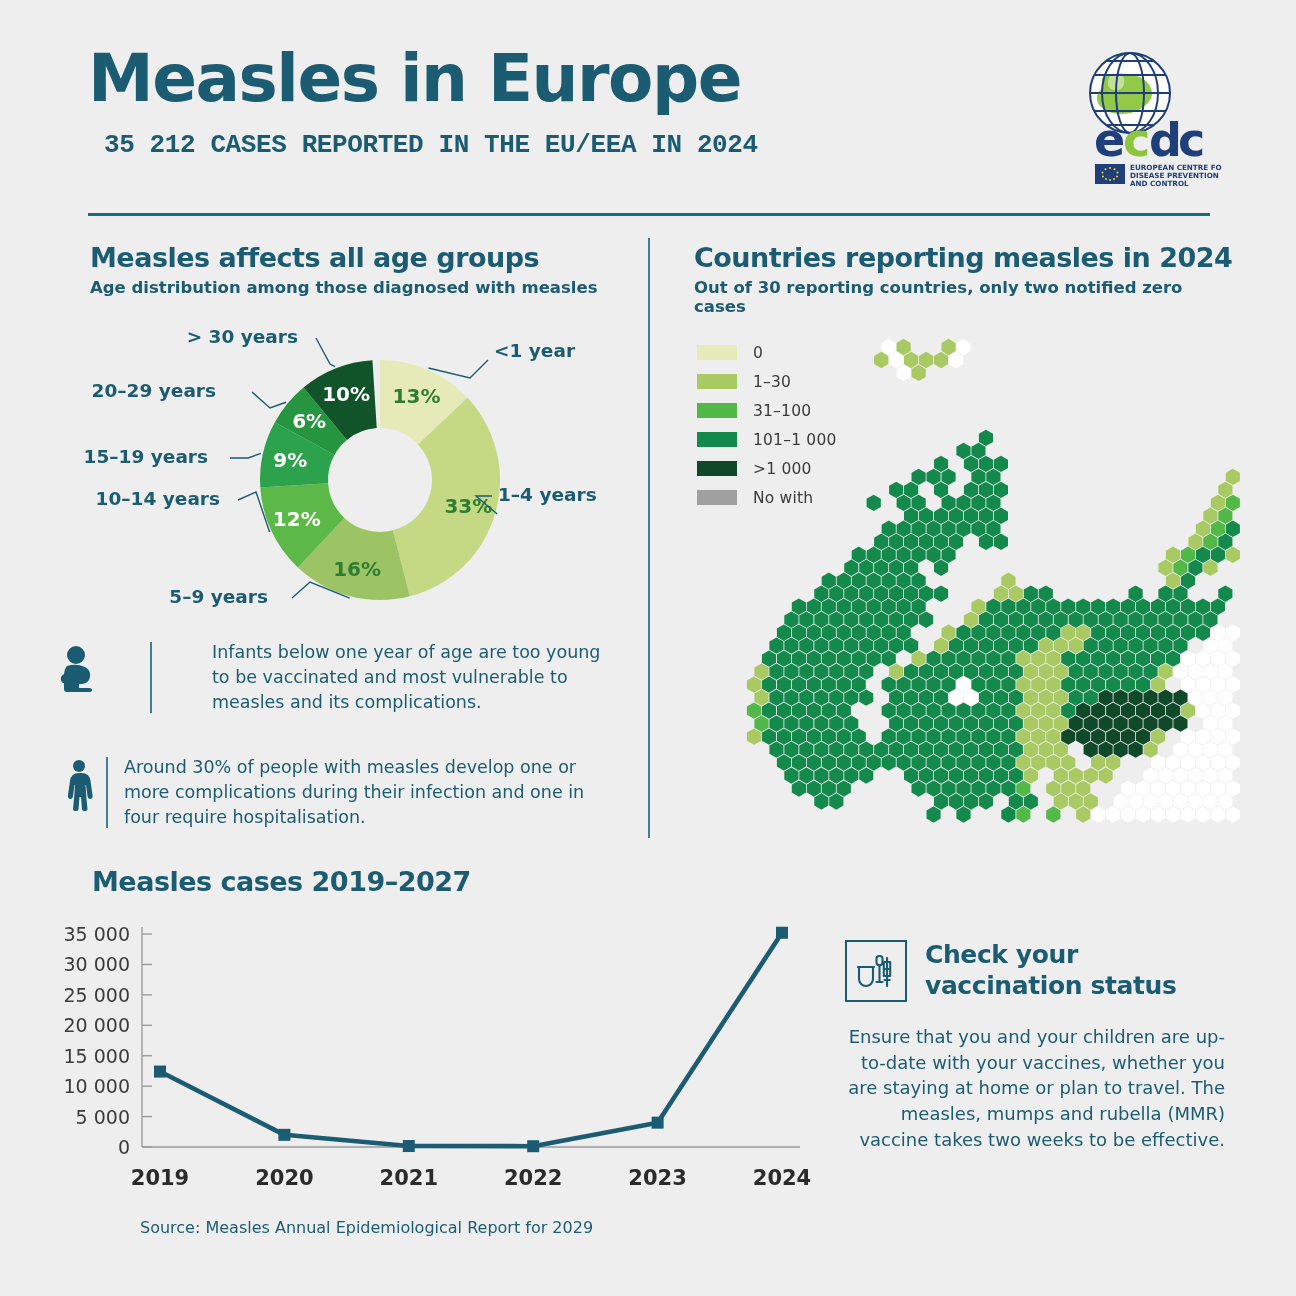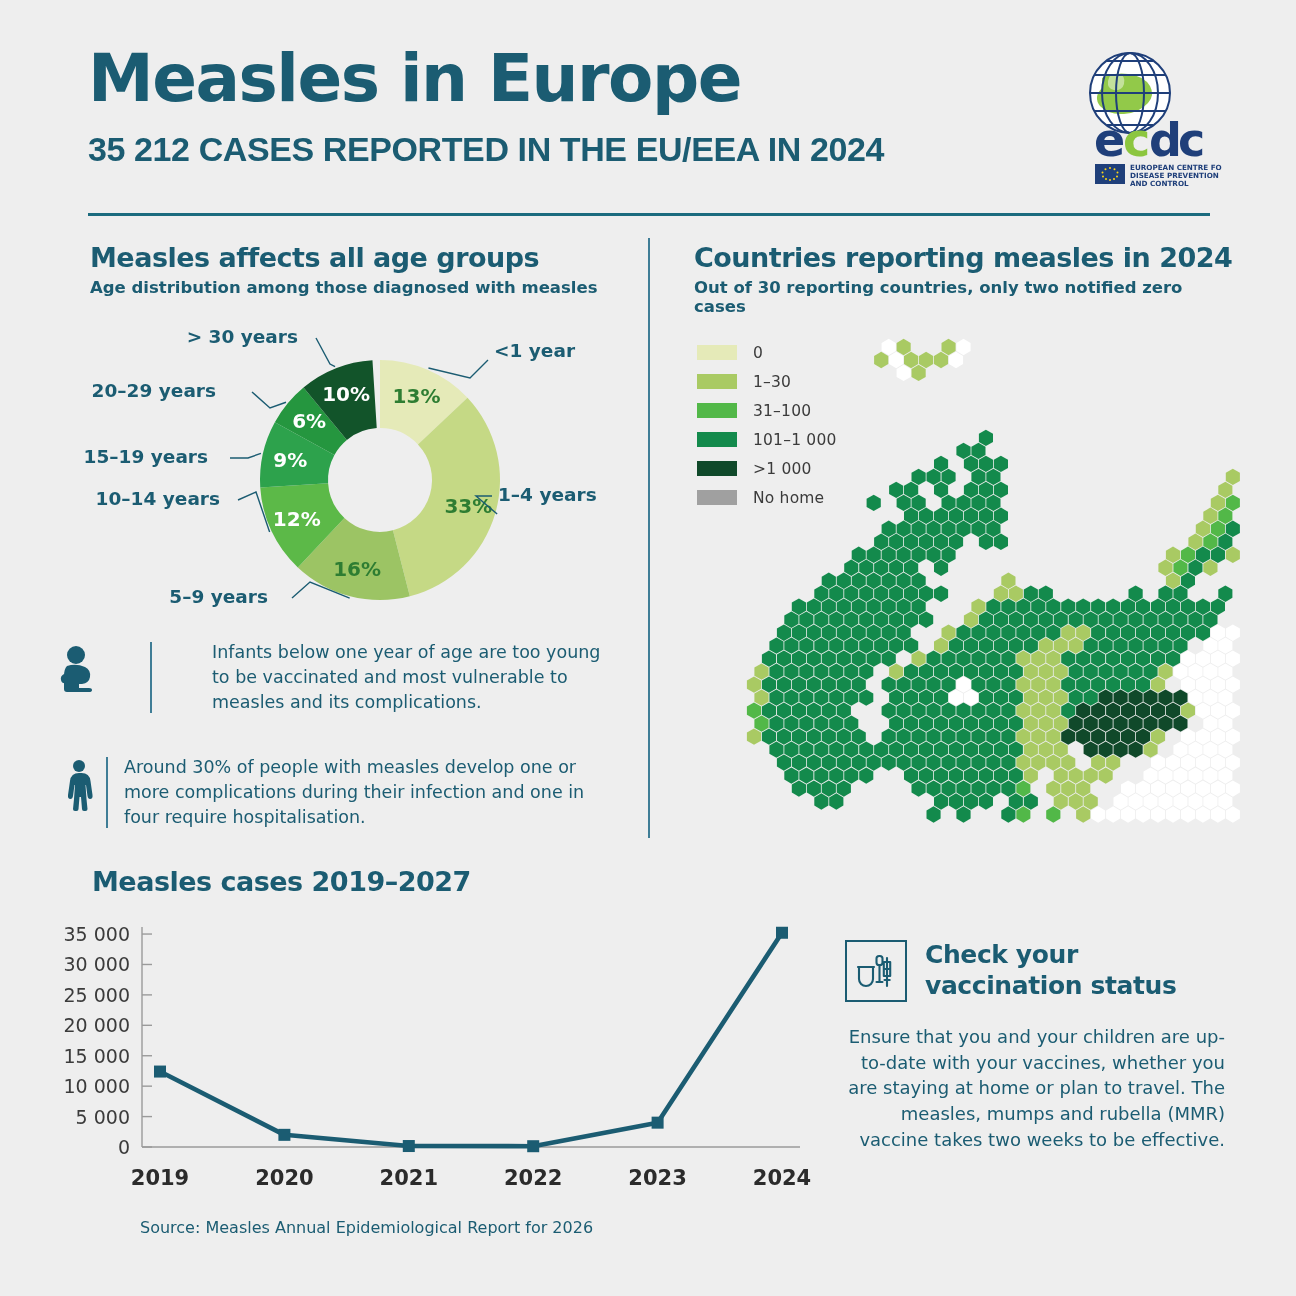--- a/index.html
+++ b/index.html
@@ -18,25 +18,26 @@
   #main-title {
     font-family:"DejaVu Sans", sans-serif;
     font-weight:bold;
     font-size:66px;
     line-height:1;
     letter-spacing:-1.5px;
     color:#1b5c72;
   }
   #subtitle {
     margin-top:18px;
-    font-family:Liberation Sans, sans-serif;
+    font-family:Liberation Mono, monospace;
     font-weight:bold;
-    font-size:34px;
+    font-size:26px;
     letter-spacing:-0.4px;
     color:#1b5c72;
+    margin-left:16px;
   }
   #header-rule {
     position:absolute; left:88px; top:213px; width:1122px; height:3px;
     background:#1b6b7e;
   }
 
   
   #ecdc-logo { position:absolute; left:1062px; top:48px; width:160px; height:140px; }
 
   
@@ -236,21 +237,21 @@
       <div class="legend-row">
         <div class="legend-sw" style="background: rgb(19, 138, 76);"></div>
         <div class="legend-lbl">101–1 000</div>
       </div>
       <div class="legend-row">
         <div class="legend-sw" style="background: rgb(16, 73, 42);"></div>
         <div class="legend-lbl">&gt;1 000</div>
       </div>
       <div class="legend-row">
         <div class="legend-sw" style="background: rgb(160, 160, 160);"></div>
-        <div class="legend-lbl">No home</div>
+        <div class="legend-lbl">No with</div>
       </div>
     </div>
   <div id="hexmap">
     <svg id="hexmap-svg" width="500" height="490" viewBox="0 0 500 490">
         <polygon points="148.7,3.8 155.8,7.9 155.8,16.1 148.7,20.2 141.6,16.1 141.6,7.9" fill="#ffffff"></polygon>
         <polygon points="163.6,3.8 170.7,7.9 170.7,16.1 163.6,20.2 156.6,16.1 156.6,7.9" fill="#a9ca63"></polygon>
         <polygon points="208.5,3.8 215.6,7.9 215.6,16.1 208.5,20.2 201.5,16.1 201.5,7.9" fill="#a9ca63"></polygon>
         <polygon points="223.5,3.8 230.6,7.9 230.6,16.1 223.5,20.2 216.4,16.1 216.4,7.9" fill="#ffffff"></polygon>
         <polygon points="141.2,16.8 148.3,20.9 148.3,29.1 141.2,33.2 134.1,29.1 134.1,20.9" fill="#a9ca63"></polygon>
         <polygon points="156.2,16.8 163.2,20.9 163.2,29.1 156.2,33.2 149.1,29.1 149.1,20.9" fill="#ffffff"></polygon>
@@ -898,21 +899,21 @@
         <polyline points="130,156.55211267605634 254.4,219.83098591549296 378.8,231.02647887323943 503.20000000000005,231.20901408450703 627.6,207.66197183098592 752,17.75233802816902" fill="none" stroke="#1b5c72" stroke-width="4.6" stroke-linejoin="round"></polyline>
         <rect x="124" y="150.55211267605634" width="12" height="12" fill="#1b5c72"></rect>
         <rect x="248.4" y="213.83098591549296" width="12" height="12" fill="#1b5c72"></rect>
         <rect x="372.8" y="225.02647887323943" width="12" height="12" fill="#1b5c72"></rect>
         <rect x="497.20000000000005" y="225.20901408450703" width="12" height="12" fill="#1b5c72"></rect>
         <rect x="621.6" y="201.66197183098592" width="12" height="12" fill="#1b5c72"></rect>
         <rect x="746" y="11.75233802816902" width="12" height="12" fill="#1b5c72"></rect>
       </svg>
   </div>
 
-  <div id="source-note">Source: Measles Annual Epidemiological Report for 2026</div>
+  <div id="source-note">Source: Measles Annual Epidemiological Report for 2029</div>
 
   <div id="vax">
     <div id="vax-head">
       <div id="vax-icon-box">
         <svg width="44" height="44" viewBox="0 0 44 44">
           <g fill="none" stroke="#1b5c72" stroke-width="2.1" stroke-linecap="round" stroke-linejoin="round">
             <path d="M5 18 h14 v12 a7 7 0 0 1 -7 7 a7 7 0 0 1 -7 -7 z"></path>
             <path d="M4 18 h16"></path>
             <rect x="22.5" y="7" width="6" height="9" rx="2.6"></rect>
             <path d="M25.5 16 v17"></path>

